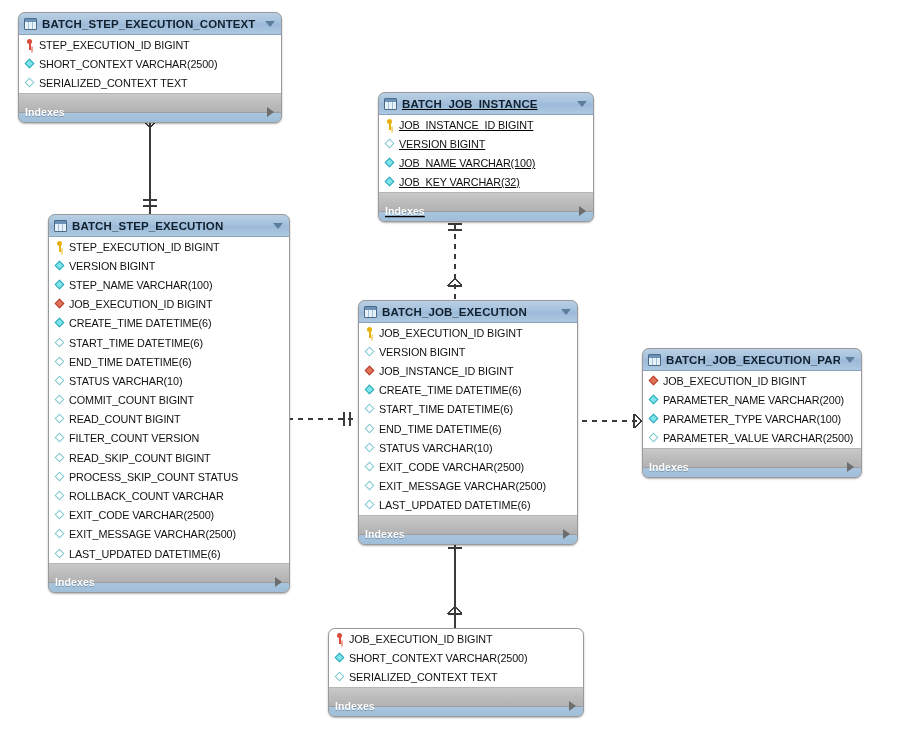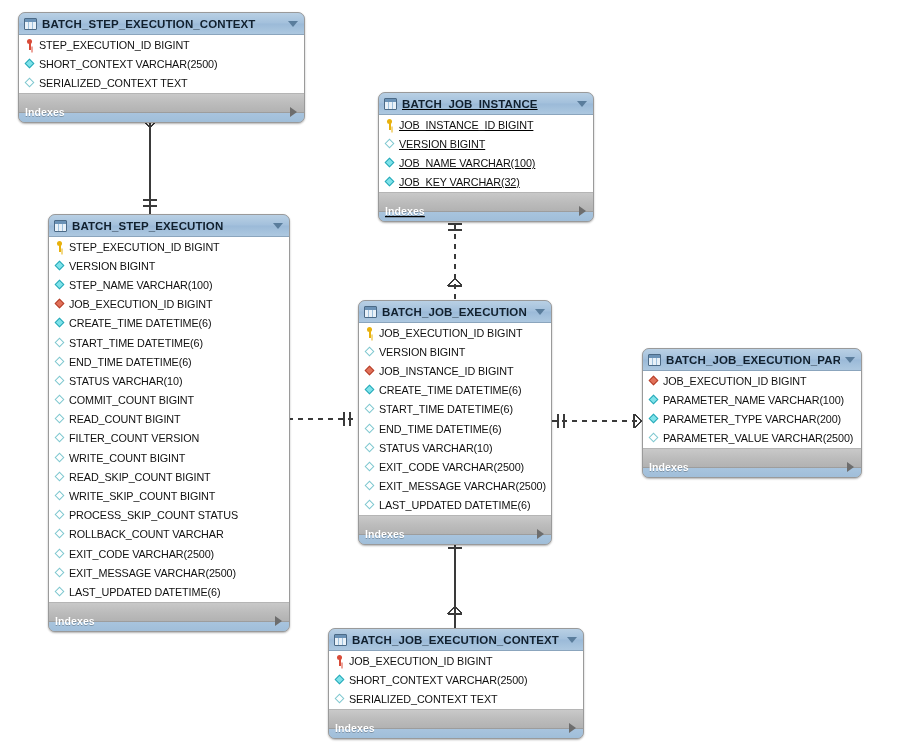--- a/index.html
+++ b/index.html
@@ -255,21 +255,21 @@
 
         <line x1="448" y1="614" x2="462" y2="614"></line>
         <line x1="455" y1="606" x2="448" y2="614"></line>
         <line x1="455" y1="606" x2="462" y2="614"></line>
       </g>
 
     </g>
   </svg>
 
   <div id="tables-layer">
-      <div class="table-box" style="left: 18px; top: 12px; width: 287px;">
+      <div class="table-box" style="left: 18px; top: 12px; width: 264px;">
         <div class="tbl-header">
           <span class="tbl-icon"></span>
           <span class="tbl-title">BATCH_STEP_EXECUTION_CONTEXT</span>
           <span class="tbl-caret"></span>
         </div>
         <div class="tbl-cols">
           <div class="col-row">
             <span class="gl key key-pkfk"></span>
             <span class="col-label">STEP_EXECUTION_ID BIGINT</span>
           </div>
@@ -364,29 +364,21 @@
           <div class="col-row">
             <span class="gl dia dia-null"></span>
             <span class="col-label">READ_COUNT BIGINT</span>
           </div>
           <div class="col-row">
             <span class="gl dia dia-null"></span>
             <span class="col-label">FILTER_COUNT VERSION</span>
           </div>
           <div class="col-row">
             <span class="gl dia dia-null"></span>
-            <span class="col-label">WRITE_COUNT BIGINT</span>
-          </div>
-          <div class="col-row">
-            <span class="gl dia dia-null"></span>
             <span class="col-label">READ_SKIP_COUNT BIGINT</span>
-          </div>
-          <div class="col-row">
-            <span class="gl dia dia-null"></span>
-            <span class="col-label">WRITE_SKIP_COUNT BIGINT</span>
           </div>
           <div class="col-row">
             <span class="gl dia dia-null"></span>
             <span class="col-label">PROCESS_SKIP_COUNT STATUS</span>
           </div>
           <div class="col-row">
             <span class="gl dia dia-null"></span>
             <span class="col-label">ROLLBACK_COUNT VARCHAR</span>
           </div>
           <div class="col-row">
@@ -401,21 +393,21 @@
             <span class="gl dia dia-null"></span>
             <span class="col-label">LAST_UPDATED DATETIME(6)</span>
           </div>
         </div>
         <div class="tbl-indexes">
           <span class="idx-label">Indexes</span>
           <span class="idx-caret"></span>
         </div>
         <div class="tbl-foot"></div>
       </div>
-      <div class="table-box" style="left: 358px; top: 300px; width: 194px;">
+      <div class="table-box" style="left: 358px; top: 300px; width: 220px;">
         <div class="tbl-header">
           <span class="tbl-icon"></span>
           <span class="tbl-title">BATCH_JOB_EXECUTION</span>
           <span class="tbl-caret"></span>
         </div>
         <div class="tbl-cols">
           <div class="col-row">
             <span class="gl key key-pk"></span>
             <span class="col-label">JOB_EXECUTION_ID BIGINT</span>
           </div>
@@ -468,43 +460,38 @@
           <span class="tbl-title">BATCH_JOB_EXECUTION_PARAMS</span>
           <span class="tbl-caret"></span>
         </div>
         <div class="tbl-cols">
           <div class="col-row">
             <span class="gl dia dia-fk"></span>
             <span class="col-label">JOB_EXECUTION_ID BIGINT</span>
           </div>
           <div class="col-row">
             <span class="gl dia dia-nn"></span>
-            <span class="col-label">PARAMETER_NAME VARCHAR(100)</span>
-          </div>
-          <div class="col-row">
-            <span class="gl dia dia-nn"></span>
-            <span class="col-label">PARAMETER_TYPE VARCHAR(200)</span>
+            <span class="col-label">PARAMETER_NAME VARCHAR(200)</span>
+          </div>
+          <div class="col-row">
+            <span class="gl dia dia-nn"></span>
+            <span class="col-label">PARAMETER_TYPE VARCHAR(100)</span>
           </div>
           <div class="col-row">
             <span class="gl dia dia-null"></span>
             <span class="col-label">PARAMETER_VALUE VARCHAR(2500)</span>
           </div>
         </div>
         <div class="tbl-indexes">
           <span class="idx-label">Indexes</span>
           <span class="idx-caret"></span>
         </div>
         <div class="tbl-foot"></div>
       </div>
       <div class="table-box" style="left: 328px; top: 628px; width: 256px;">
-        <div class="tbl-header">
-          <span class="tbl-icon"></span>
-          <span class="tbl-title">BATCH_JOB_EXECUTION_CONTEXT</span>
-          <span class="tbl-caret"></span>
-        </div>
         <div class="tbl-cols">
           <div class="col-row">
             <span class="gl key key-pkfk"></span>
             <span class="col-label">JOB_EXECUTION_ID BIGINT</span>
           </div>
           <div class="col-row">
             <span class="gl dia dia-nn"></span>
             <span class="col-label">SHORT_CONTEXT VARCHAR(2500)</span>
           </div>
           <div class="col-row">

